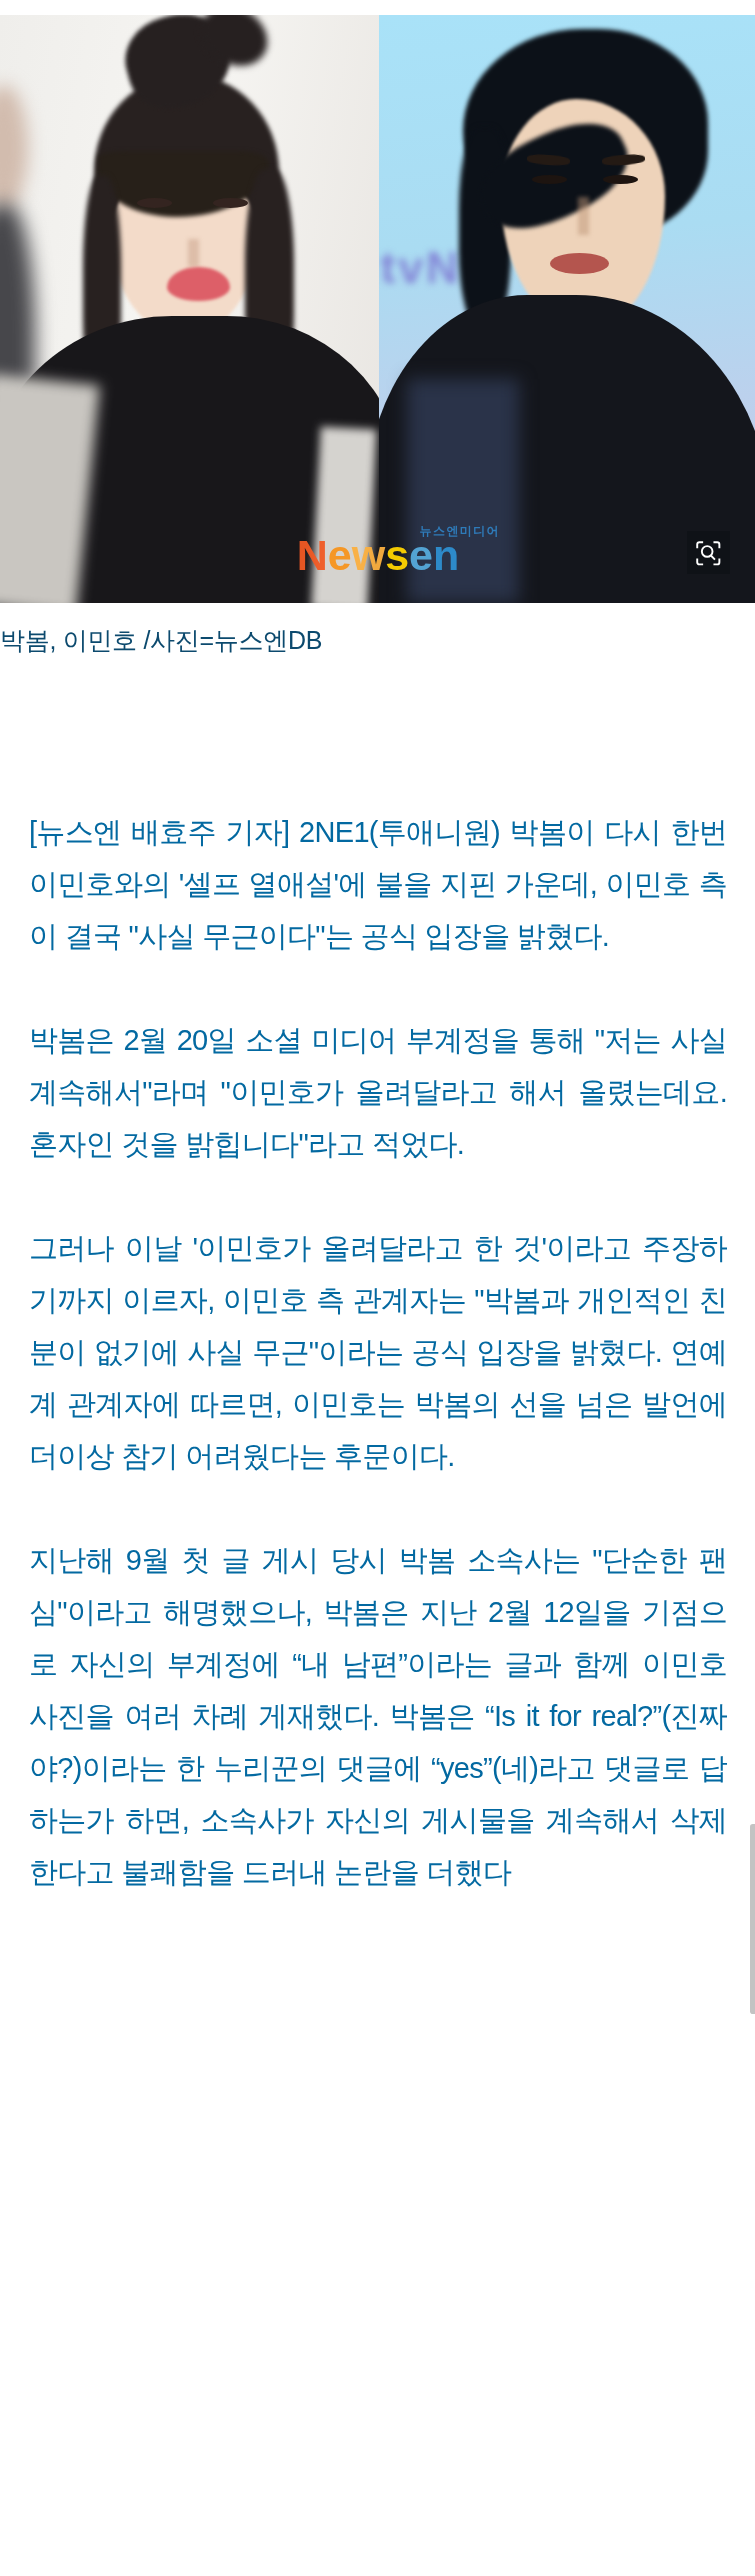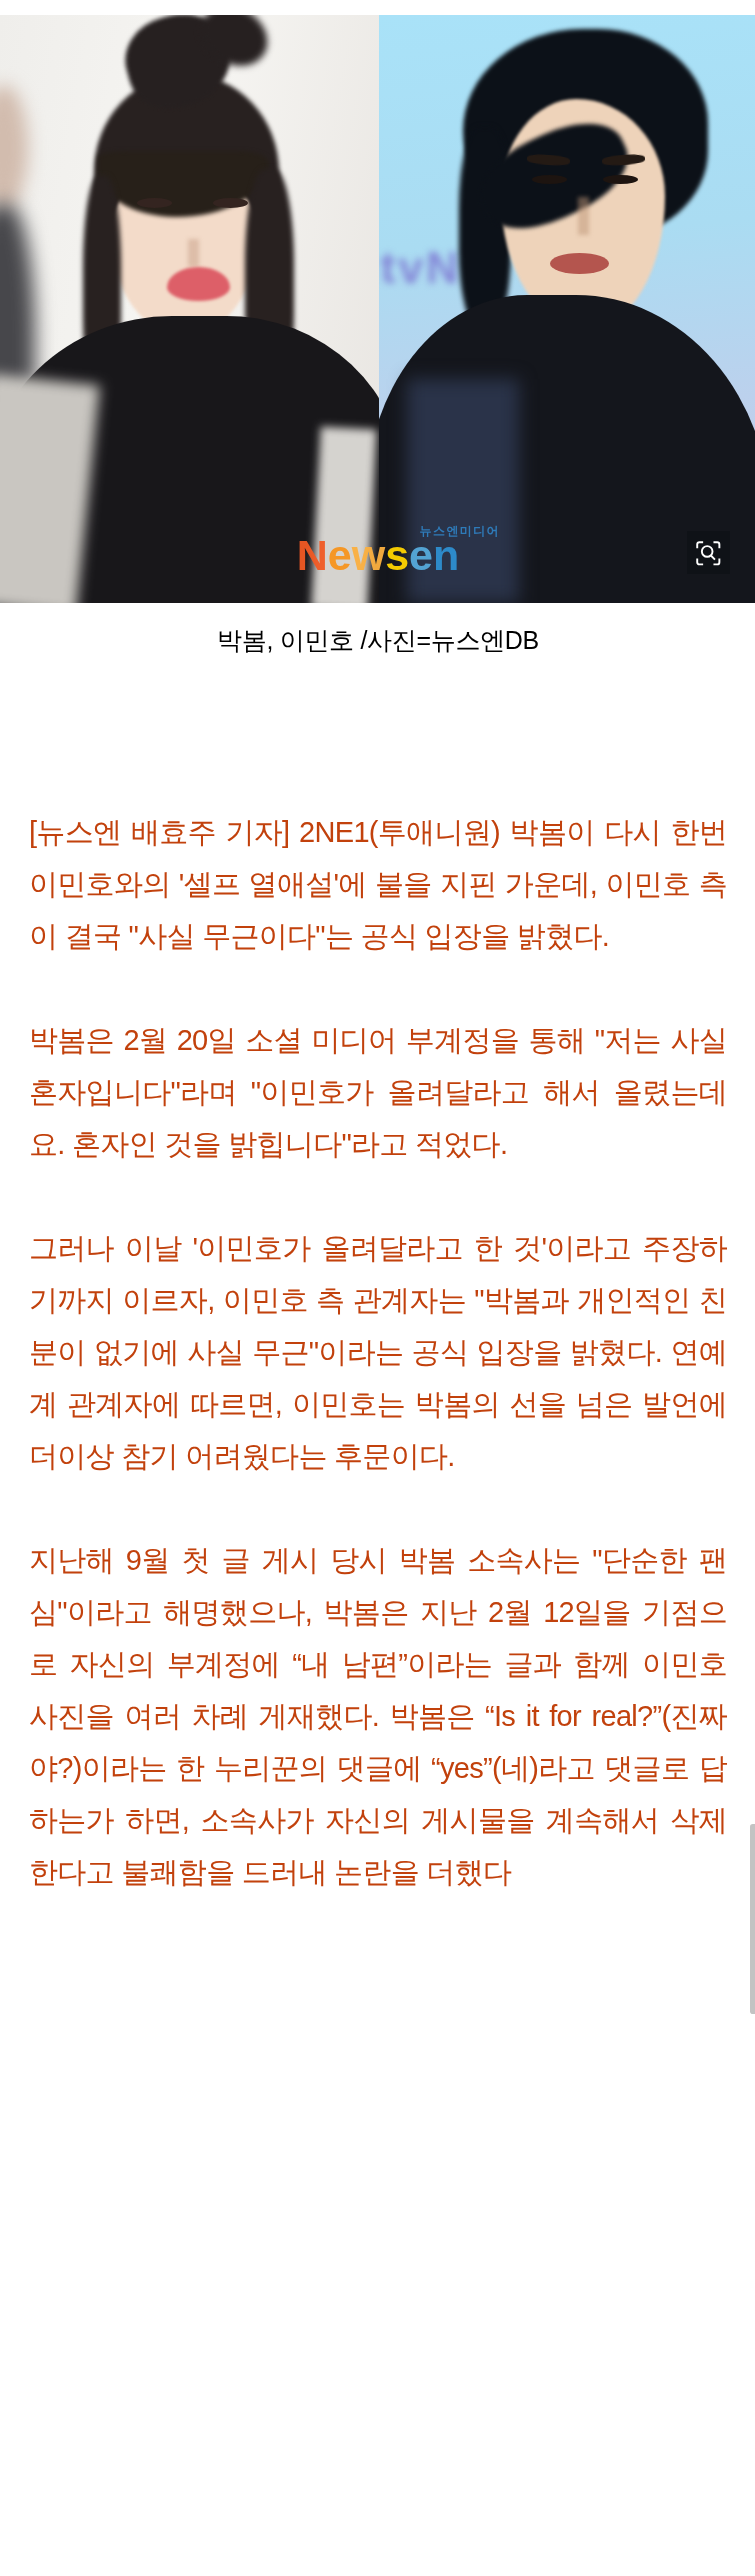--- a/index.html
+++ b/index.html
@@ -48,25 +48,25 @@
 
   
   .watermark{position:absolute;left:0;right:0;top:519px;text-align:center;opacity:.95;}
   .wm-main{font-size:43px;line-height:43px;font-weight:bold;letter-spacing:0;margin-top:39px;}
   .wm-small{position:absolute;left:55.5%;top:-11.2px;font-size:12px;font-weight:bold;color:#2f7fc0;letter-spacing:1.4px;}
 
   
   .zoom-btn{position:absolute;left:687px;top:516px;width:43px;height:43px;background:rgba(15,17,22,.82);border:none;padding:0;margin:0;display:flex;align-items:center;justify-content:center;cursor:pointer;}
 
   
-  .caption{margin-top:21px;text-align:center;font-size:25px;line-height:32px;color:#000000;letter-spacing:-0.3px;}
+  .caption{margin-top:21px;font-size:25px;line-height:32px;color:#0c4a6e;letter-spacing:-0.3px;}
 
   
   .article{margin-top:150px;padding:0 29px;}
-  .article p{margin:0 0 52px 0;font-size:29px;line-height:52px;color:#c2410c;letter-spacing:-0.7px;text-align:justify;word-break:break-all;}
+  .article p{margin:0 0 52px 0;font-size:29px;line-height:52px;color:#0369a1;letter-spacing:-0.7px;text-align:justify;word-break:break-all;}
 
   
   .scrollbar-thumb{position:absolute;right:0;top:1824px;width:5.6px;height:190px;background:#c3c3c3;border-radius:2.8px 0 0 2.8px;}
 </style>
 </head>
 <body>
 
 <div class="page">
 
   <figure class="photo" style="margin:15.4px 0 0 0;">
@@ -121,20 +121,20 @@
           <path d="M21.5 21 L27 26.5" stroke="#ffffff" stroke-width="2.6"></path>
         </svg>
       </span>
     </button>
   </figure>
 
   <div class="caption">박봄, 이민호 /사진=뉴스엔DB</div>
 
   <article class="article">
     <p>[뉴스엔 배효주 기자] 2NE1(투애니원) 박봄이 다시 한번 이민호와의 '셀프 열애설'에 불을 지핀 가운데, 이민호 측이 결국 "사실 무근이다"는 공식 입장을 밝혔다.</p>
-    <p>박봄은 2월 20일 소셜 미디어 부계정을 통해 "저는 사실 혼자입니다"라며 "이민호가 올려달라고 해서 올렸는데요. 혼자인 것을 밝힙니다"라고 적었다.</p>
+    <p>박봄은 2월 20일 소셜 미디어 부계정을 통해 "저는 사실 계속해서"라며 "이민호가 올려달라고 해서 올렸는데요. 혼자인 것을 밝힙니다"라고 적었다.</p>
     <p>그러나 이날 '이민호가 올려달라고 한 것'이라고 주장하기까지 이르자, 이민호 측 관계자는 "박봄과 개인적인 친분이 없기에 사실 무근"이라는 공식 입장을 밝혔다. 연예계 관계자에 따르면, 이민호는 박봄의 선을 넘은 발언에 더이상 참기 어려웠다는 후문이다.</p>
     <p>지난해 9월 첫 글 게시 당시 박봄 소속사는 "단순한 팬심"이라고 해명했으나, 박봄은 지난 2월 12일을 기점으로 자신의 부계정에 “내 남편”이라는 글과 함께 이민호 사진을 여러 차례 게재했다. 박봄은 “Is it for real?”(진짜야?)이라는 한 누리꾼의 댓글에 “yes”(네)라고 댓글로 답하는가 하면, 소속사가 자신의 게시물을 계속해서 삭제한다고 불쾌함을 드러내 논란을 더했다</p>
   </article>
 
   <div class="scrollbar-thumb"></div>
 </div>
 
 
 </body></html>

